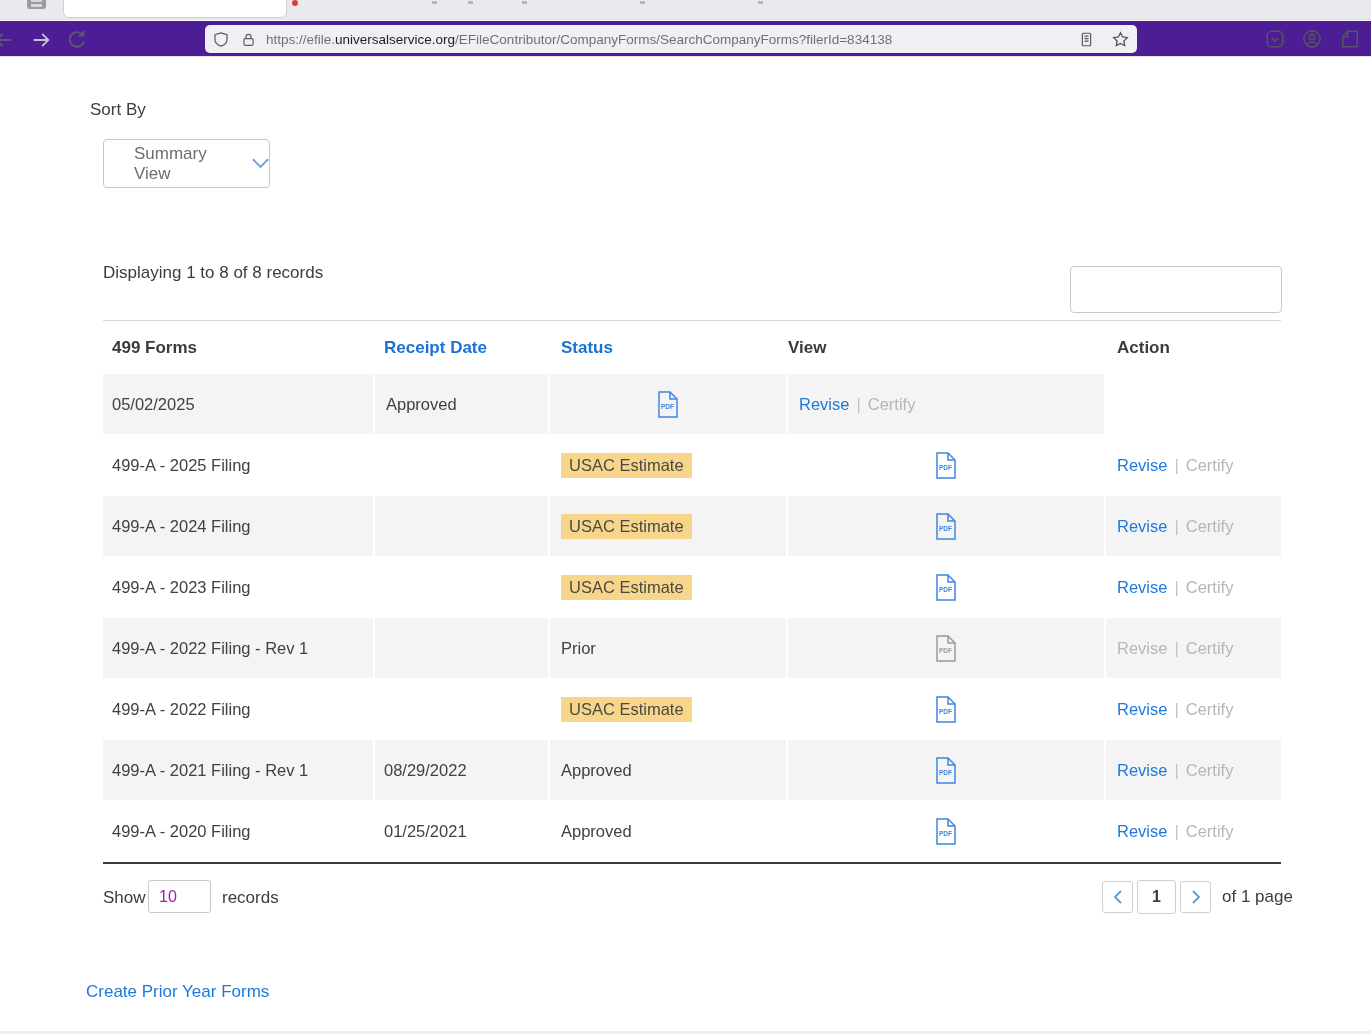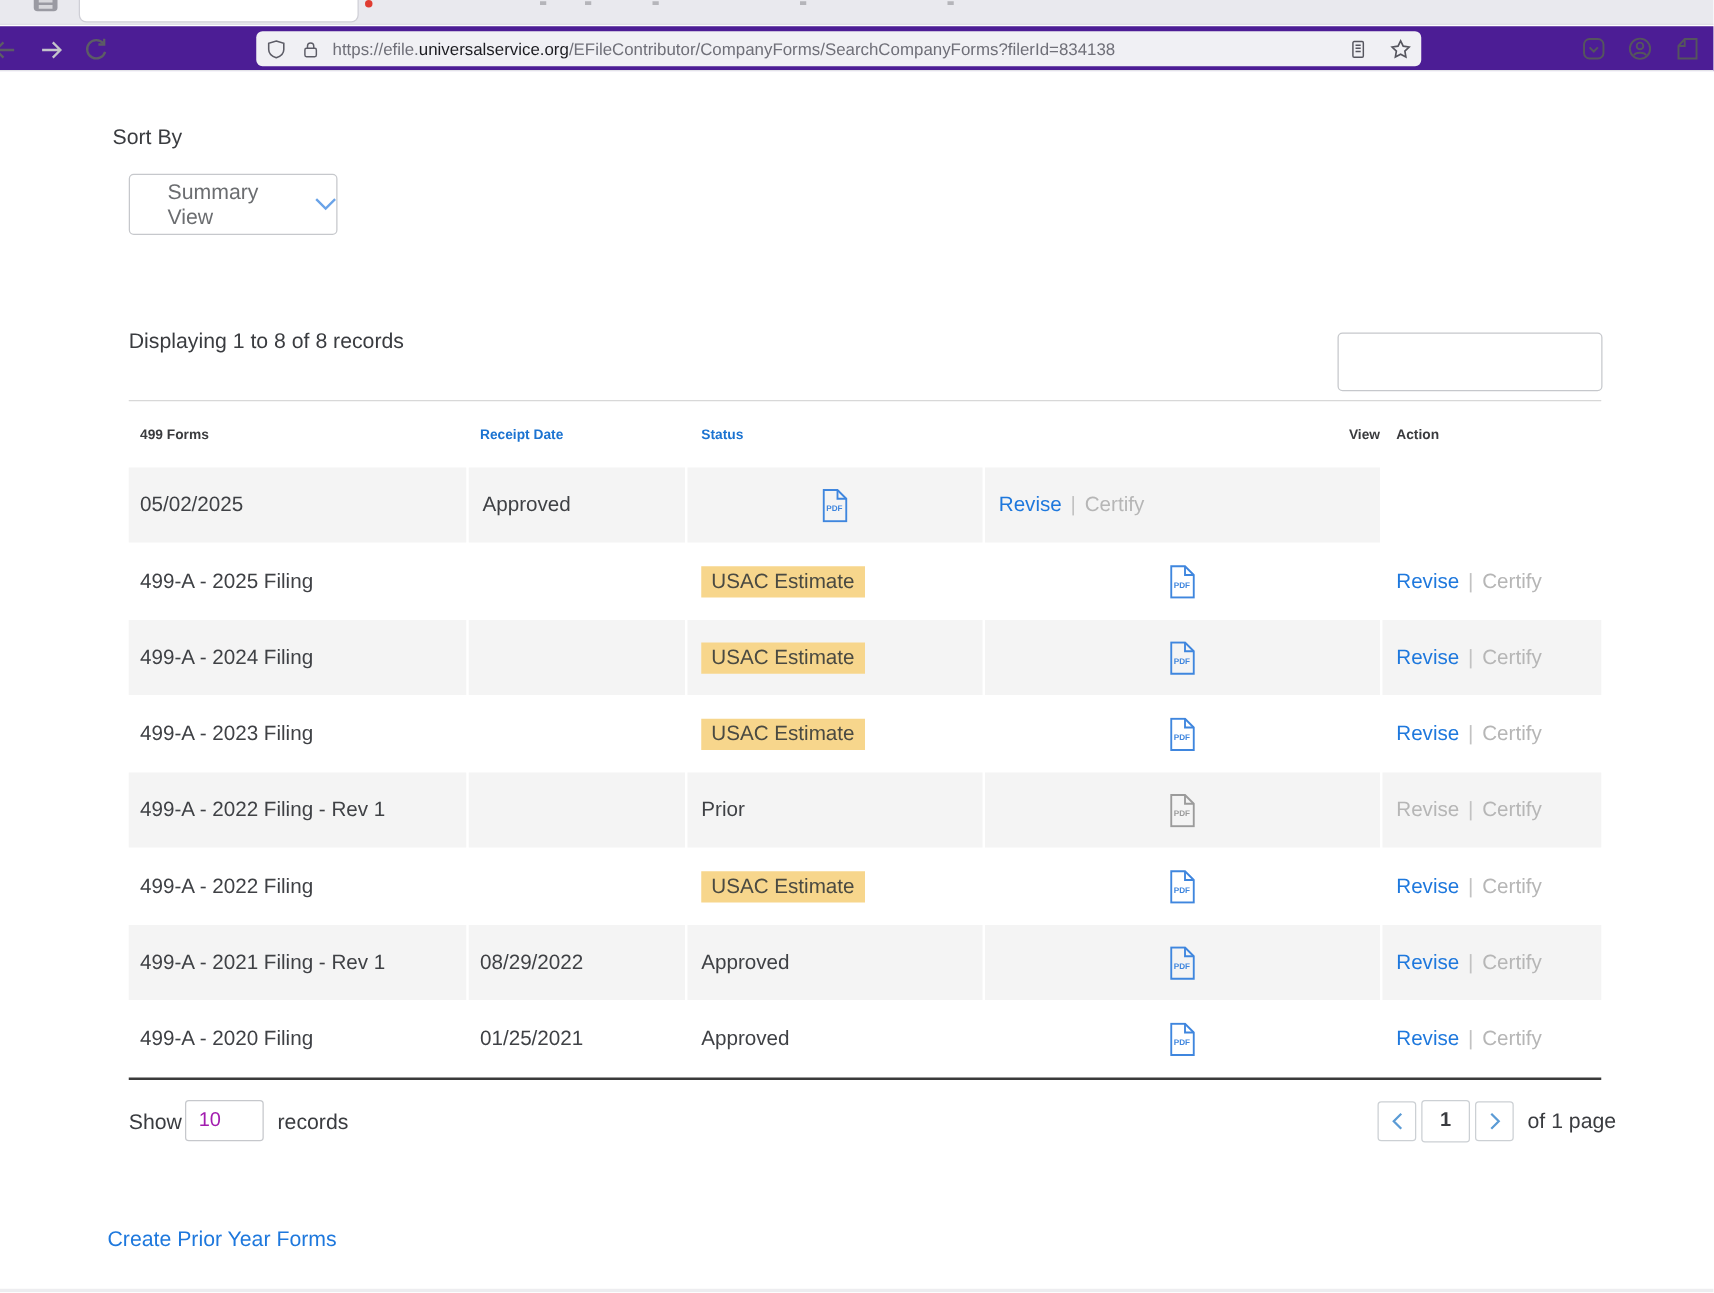--- a/index.html
+++ b/index.html
@@ -31,25 +31,25 @@
   .sort-select .sel-text { font-size:17px; color:#6b6d70; }
   .sort-select svg { margin-left:10px; }
 
   .records-summary { position:absolute; left:103px; top:206px; font-size:17px; color:#3a3c40; }
   .search-box { position:absolute; left:1070px; top:209px; width:212px; height:47px; border:1px solid #c6c8cc; border-radius:4px; background:#fff; display:flex; align-items:center; }
   .search-box input { flex:1; border:none; outline:none; height:100%; padding:0 6px 0 12px; font-size:16px; font-family:inherit; background:transparent; }
   .search-box svg { margin-right:12px; }
 
   .table { position:absolute; left:103px; top:263px; width:1178px; border-top:1px solid #d8d8d8; }
   .grid-row { display:grid; grid-template-columns:270px 173px 236px 316px 175px; column-gap:2px; }
-  .thead { height:53px; align-items:center; font-size:11px; font-weight:bold; color:#3a3b3e; }
+  .thead { height:53px; align-items:center; font-size:17px; font-weight:bold; color:#3a3b3e; }
   .thead .c1 { padding-left:9px; }
   .thead .c2 { padding-left:9px; color:#1b73d1; cursor:pointer; }
   .thead .c3 { padding-left:11px; color:#1b73d1; cursor:pointer; }
-  .thead .c4 { text-align:right; }
+  .thead .c4 { text-align:left; }
   .thead .c5 { padding-left:11px; }
 
   .tbody { border-bottom:2px solid #3b3b3b; }
   .trow { height:60px; margin-bottom:1px; align-items:center; font-size:16.5px; color:#3f4145; }
   .trow:nth-child(odd) .cell { background:#f4f4f4; }
   .cell { height:100%; display:flex; align-items:center; }
   .cell.c1 { padding-left:9px; }
   .cell.c2 { padding-left:9px; }
   .cell.c3 { padding-left:11px; }
   .cell.c4 { justify-content:center; }

